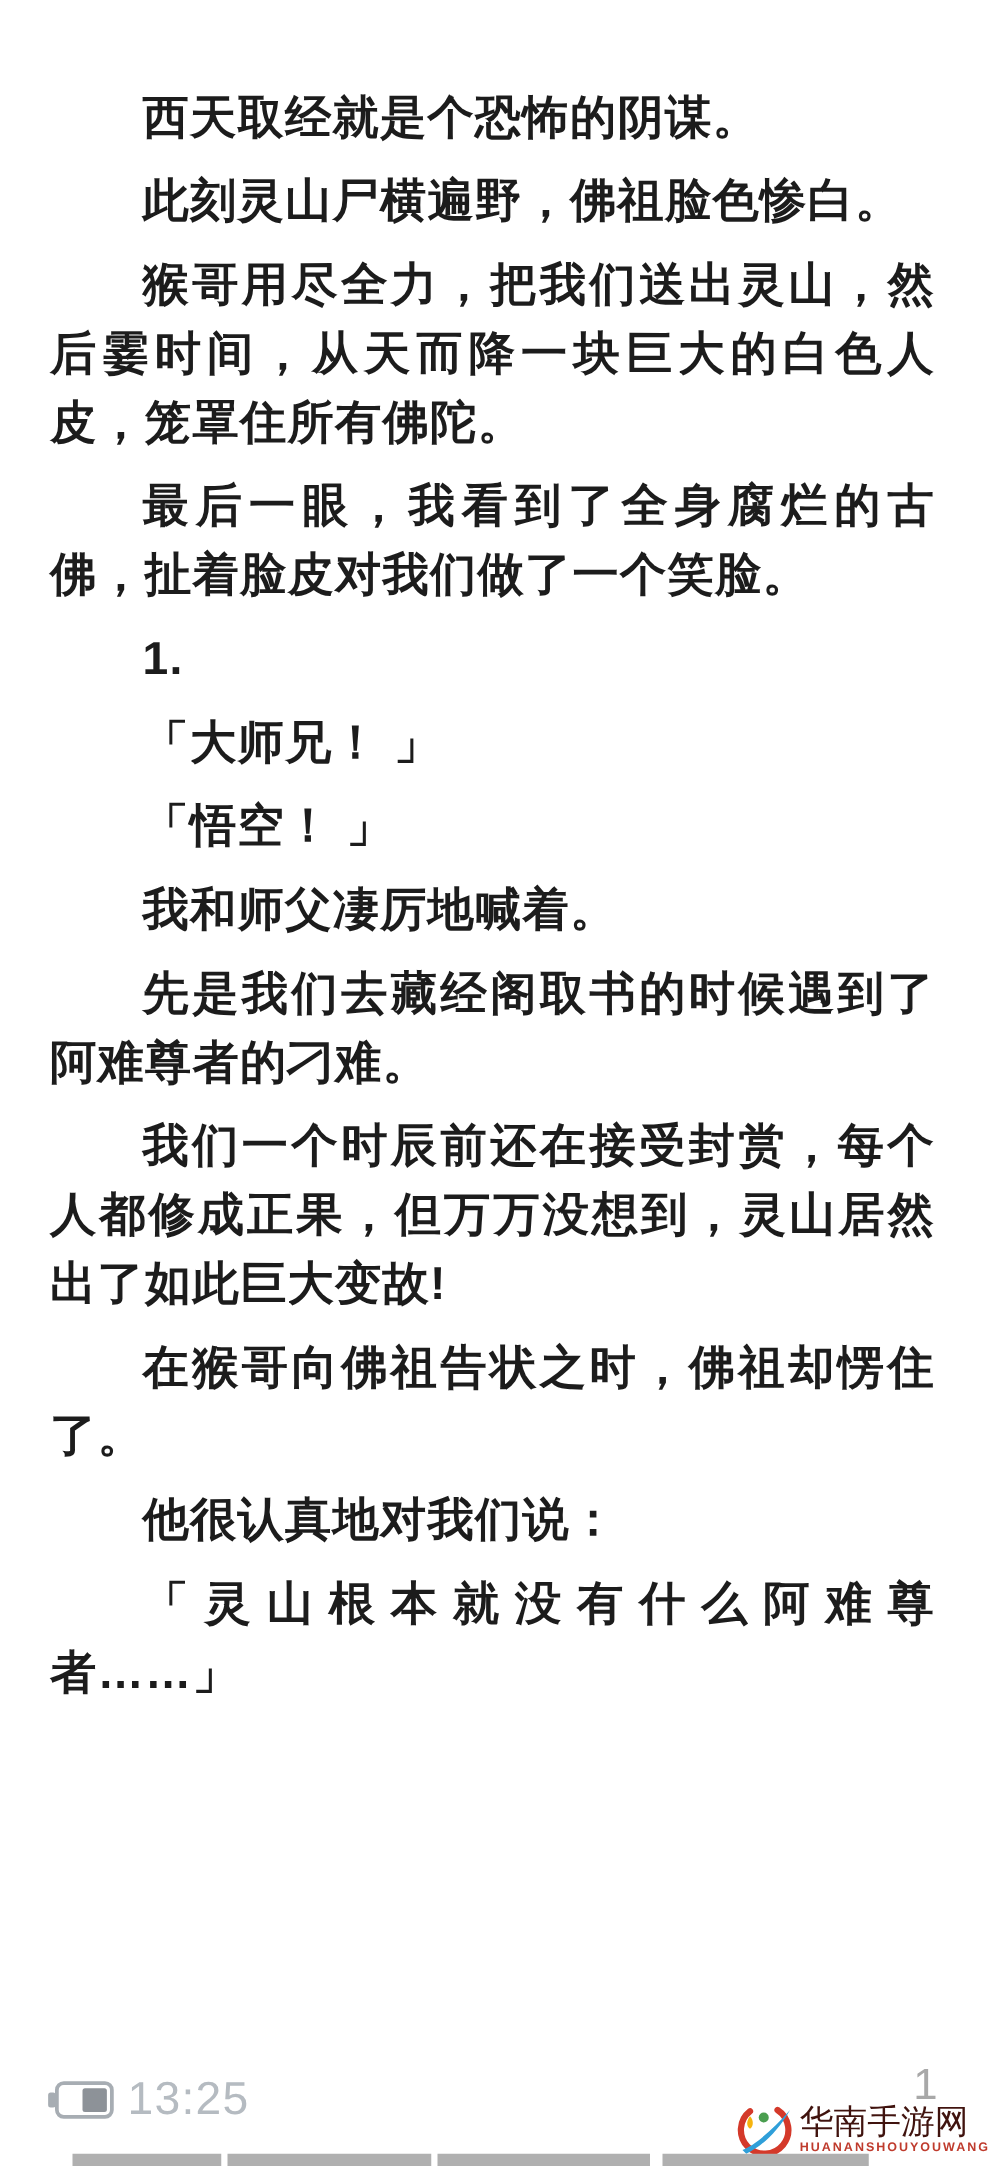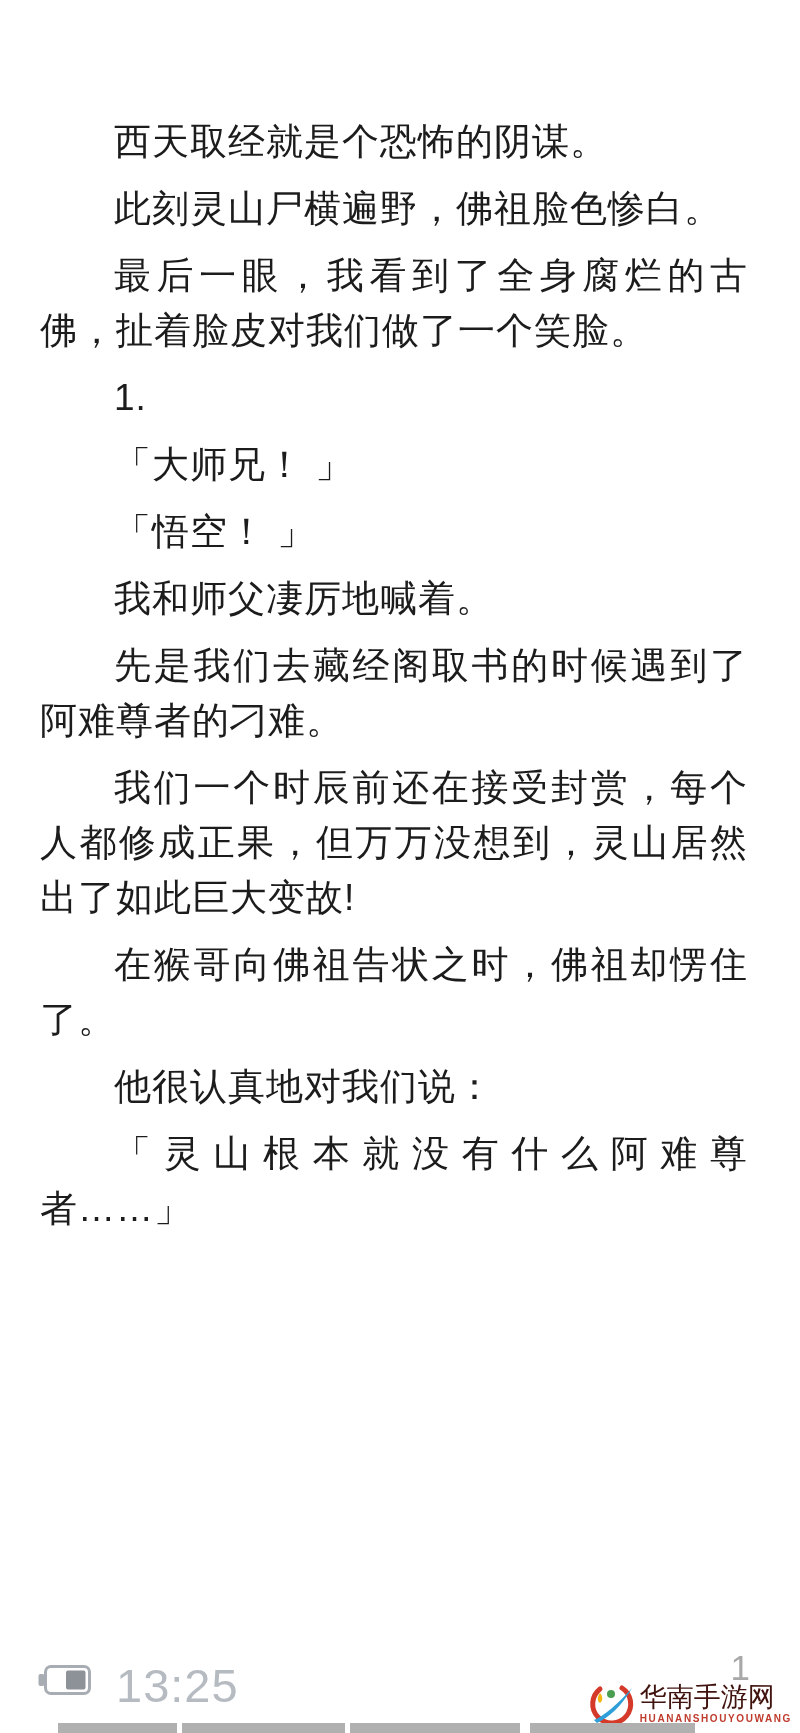--- a/index.html
+++ b/index.html
@@ -13,37 +13,38 @@
     width: 800px;
     height: 1733px;
     background: #ffffff;
     overflow: hidden;
   }
   
   .reader {
     position: absolute;
     left: 0; top: 0;
     width: 788px;
-    padding: 114px 40px 0 40px;
+    padding: 66px 40px 0 40px;
+    font-weight: bold;
   }
   .para {
     font-size: 37px;
     line-height: 55px;
     letter-spacing: 1px;
     color: #1c1c1c;
     text-indent: 2em;
     text-align: justify;
     margin-bottom: 12px;
     word-break: break-all;
   }
   
   .footer-time {
     position: absolute;
-    left: 116px; top: 1658px;
-    font-size: 47px;
+    left: 102px; top: 1658px;
+    font-size: 37px;
     color: #b5bbc1;
     letter-spacing: 1px;
   }
   .battery {
     position: absolute;
     left: 38px; top: 1664px;
     width: 54px; height: 32px;
   }
   .page-number {
     position: absolute;
@@ -90,20 +91,21 @@
 </style>
 </head>
 <body>
 
 <div class="screen">
 
   <div class="reader">
 
   <p class="para">西天取经就是个恐怖的阴谋。</p>
       <p class="para">此刻灵山尸横遍野，佛祖脸色惨白。</p>
+      <p class="para">猴哥用尽全力，把我们送出灵山，然后霎时间，从天而降一块巨大的白色人皮，笼罩住所有佛陀。</p>
       <p class="para">最后一眼，我看到了全身腐烂的古佛，扯着脸皮对我们做了一个笑脸。</p>
       <p class="para">1.</p>
       <p class="para">「大师兄！ 」</p>
       <p class="para">「悟空！ 」</p>
       <p class="para">我和师父凄厉地喊着。</p>
       <p class="para">先是我们去藏经阁取书的时候遇到了阿难尊者的刁难。</p>
       <p class="para">我们一个时辰前还在接受封赏，每个人都修成正果，但万万没想到，灵山居然出了如此巨大变故!</p>
       <p class="para">在猴哥向佛祖告状之时，佛祖却愣住了。</p>
       <p class="para">他很认真地对我们说：</p>
       <p class="para">「灵山根本就没有什么阿难尊者……」</p>

